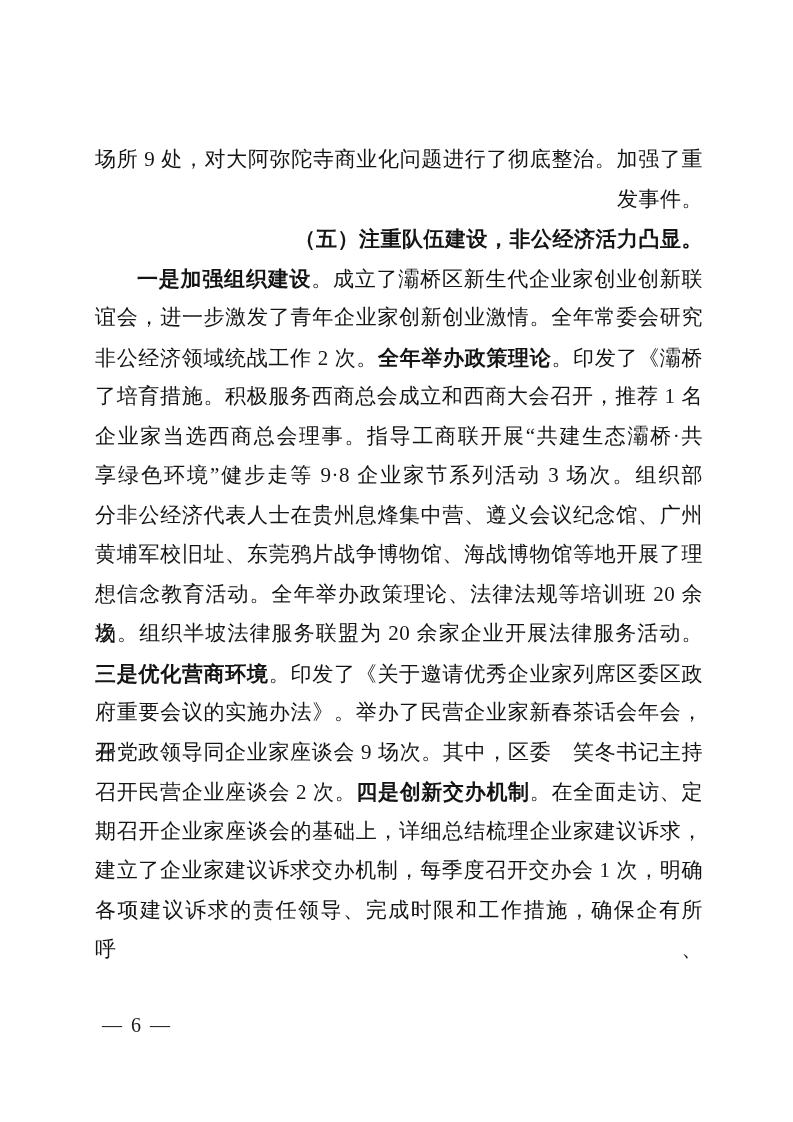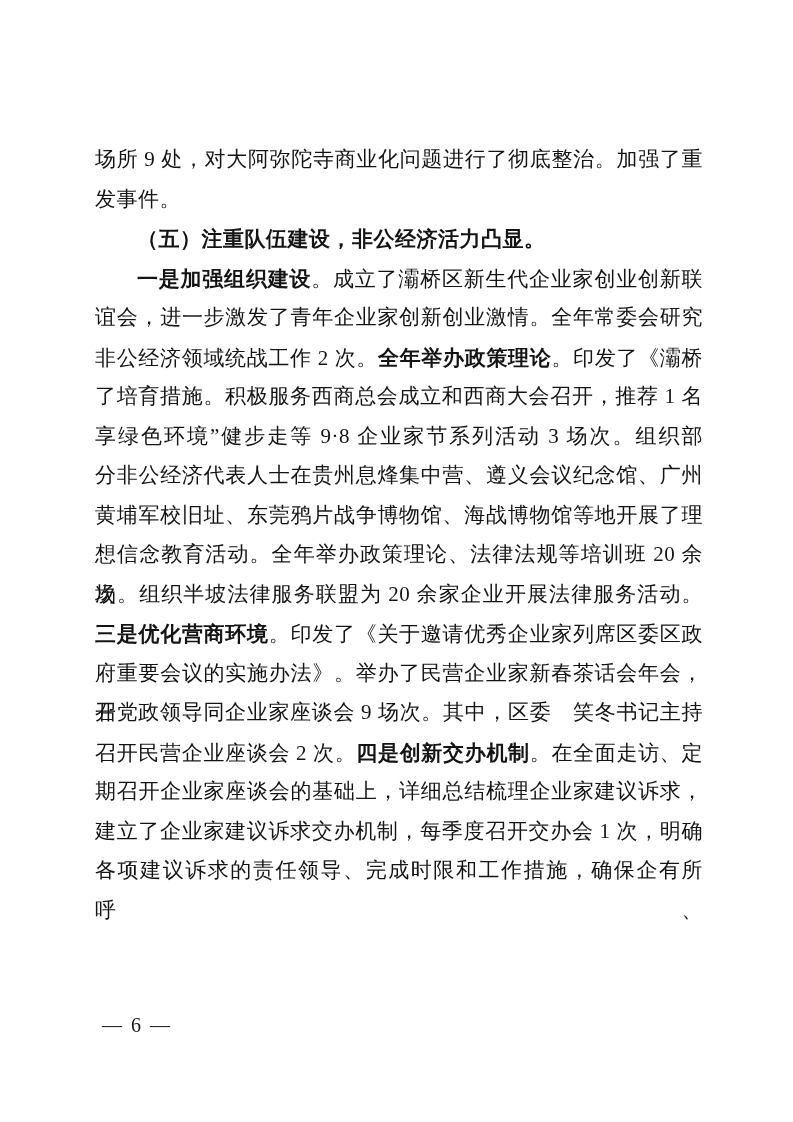--- a/index.html
+++ b/index.html
@@ -19,21 +19,21 @@
     position: absolute;
     left: 95px; top: 140px;
     width: 608px;
   }
   .line {
     height: 39.5px;
     line-height: 39.5px;
     font-size: 21px;
     letter-spacing: 0.5px;
     white-space: nowrap;
-    text-align: left;
+    text-align: right;
   }
   .line.jl {
     white-space: normal;
     text-align: justify;
     text-align-last: justify;
     text-justify: inter-character;
   }
   .line.ind { text-indent: 2em; }
   .hb {
     font-family: "Liberation Sans", "DejaVu Sans", sans-serif;
@@ -54,20 +54,21 @@
 
 <div class="doc">
   <div class="doc-body" id="doc-body">
       <div class="line jl"><span class="">场所 9 处，对大阿弥陀寺商业化问题进行了彻底整治。加强了重</span></div>
       <div class="line"><span class="">发事件。</span></div>
       <div class="line ind"><span class="hb">（五）注重队伍建设，非公经济活力凸显。</span></div>
       <div class="line jl ind"><span class="hb">一是加强组织建设</span><span class="">。成立了灞桥区新生代企业家创业创新联</span></div>
       <div class="line jl"><span class="">谊会，进一步激发了青年企业家创新创业激情。全年常委会研究</span></div>
       <div class="line jl"><span class="">非公经济领域统战工作 2 次。</span><span class="hb">全年举办政策理论</span><span class="">。印发了《灞桥</span></div>
       <div class="line jl"><span class="">了培育措施。积极服务西商总会成立和西商大会召开，推荐 1 名</span></div>
+      <div class="line jl"><span class="">企业家当选西商总会理事。指导工商联开展“共建生态灞桥·共</span></div>
       <div class="line jl"><span class="">享绿色环境”健步走等 9·8 企业家节系列活动 3 场次。组织部</span></div>
       <div class="line jl"><span class="">分非公经济代表人士在贵州息烽集中营、遵义会议纪念馆、广州</span></div>
       <div class="line jl"><span class="">黄埔军校旧址、东莞鸦片战争博物馆、海战博物馆等地开展了理</span></div>
       <div class="line jl"><span class="">想信念教育活动。全年举办政策理论、法律法规等培训班 20 余场</span></div>
       <div class="line jl"><span class="">次。组织半坡法律服务联盟为 20 余家企业开展法律服务活动。</span></div>
       <div class="line jl"><span class="hb">三是优化营商环境</span><span class="">。印发了《关于邀请优秀企业家列席区委区政</span></div>
       <div class="line jl"><span class="">府重要会议的实施办法》。举办了民营企业家新春茶话会年会，召</span></div>
       <div class="line jl"><span class="">开党政领导同企业家座谈会 9 场次。其中，区委　笑冬书记主持</span></div>
       <div class="line jl"><span class="">召开民营企业座谈会 2 次。</span><span class="hb">四是创新交办机制</span><span class="">。在全面走访、定</span></div>
       <div class="line jl"><span class="">期召开企业家座谈会的基础上，详细总结梳理企业家建议诉求，</span></div>

